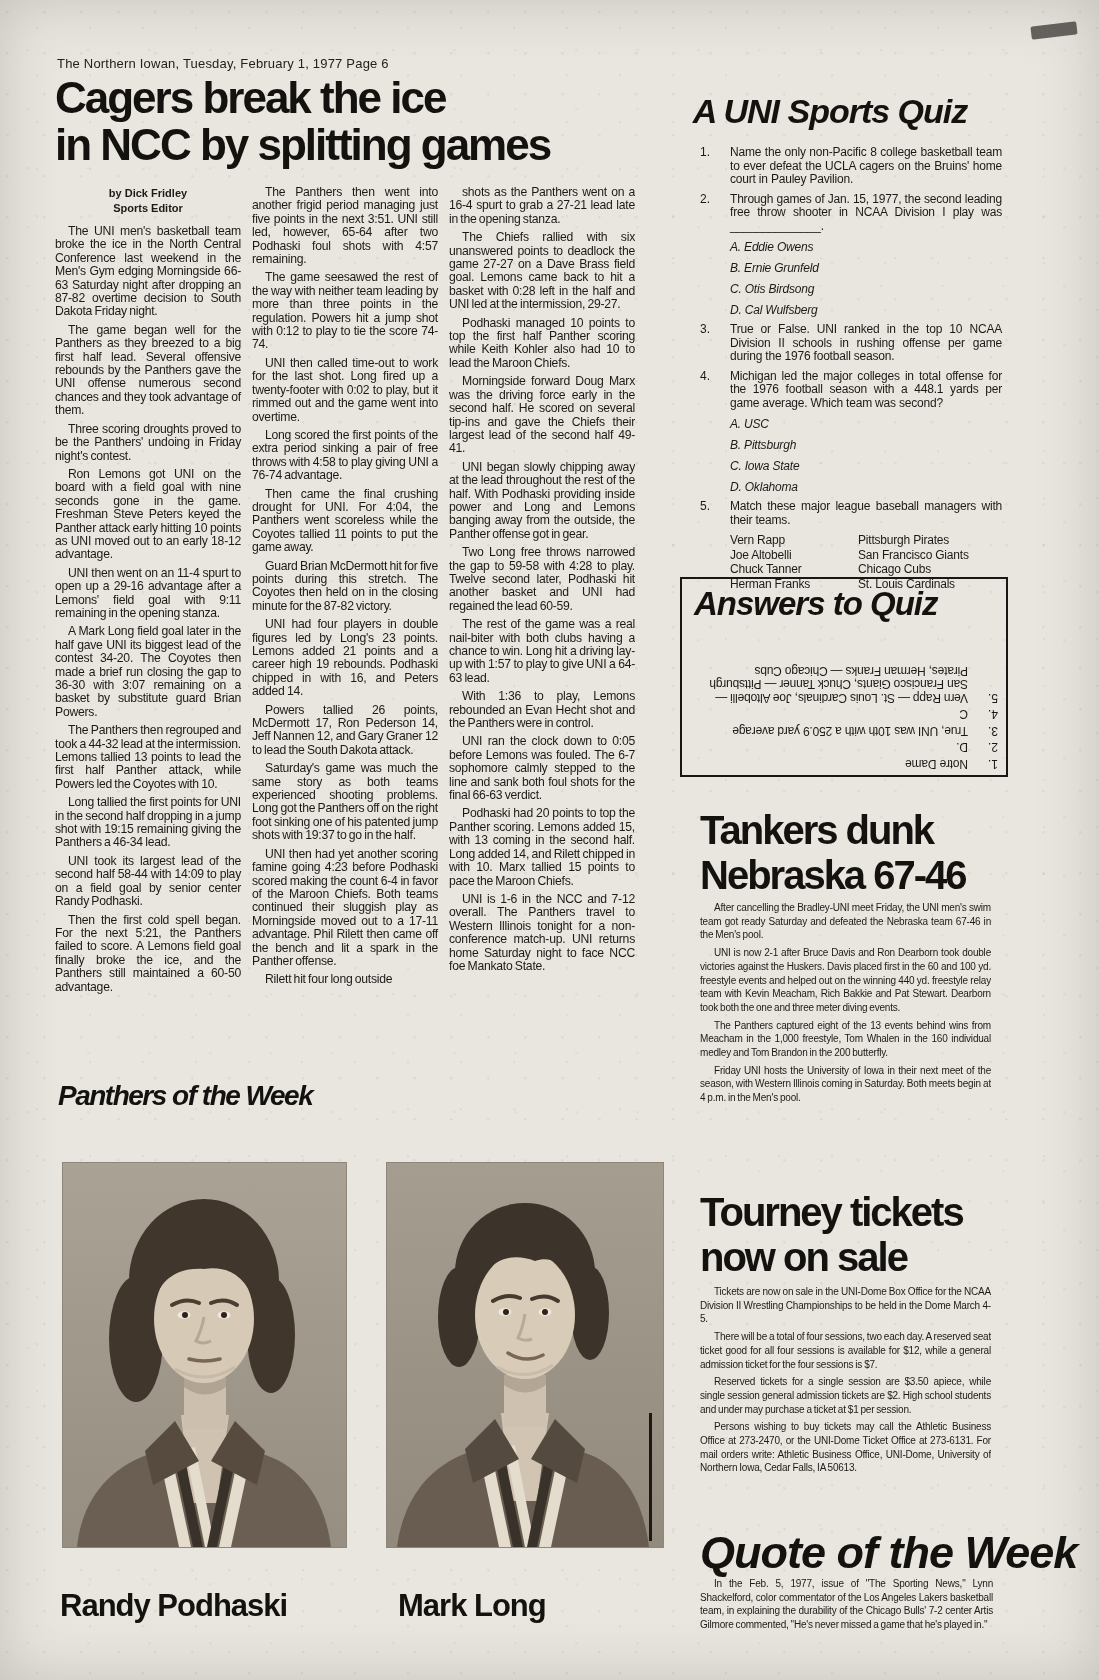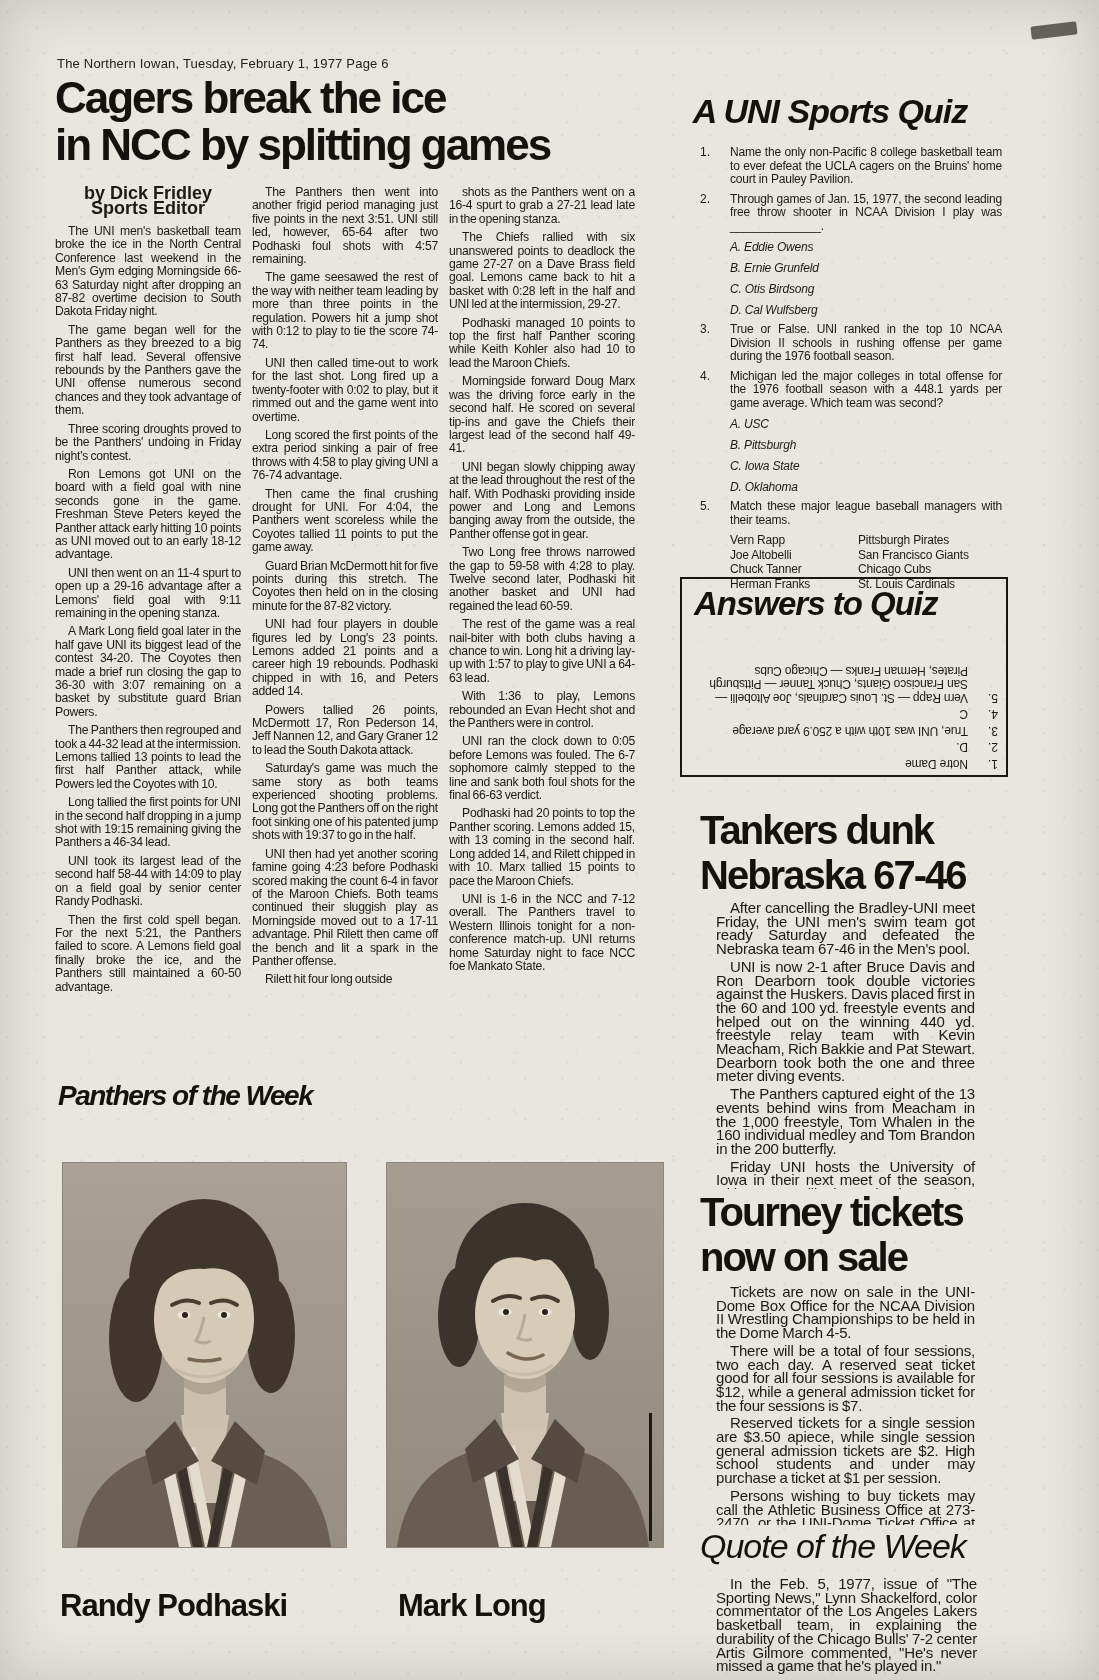--- a/index.html
+++ b/index.html
@@ -13,21 +13,21 @@
     background-size:37px 41px,53px 47px,61px 59px;
     font-family:"Liberation Sans","DejaVu Sans",sans-serif;
     color:#1c1a17;overflow:hidden;
     box-shadow:inset 0 0 60px rgba(90,85,75,.25);
   }
   .abs{position:absolute;}
   .masthead{left:57px;top:56px;font-size:13px;letter-spacing:.2px;color:#23211e;}
   .main-headline{left:55px;top:74px;font-size:44px;font-weight:bold;line-height:47px;letter-spacing:-2px;color:#14120f;}
   .cols{left:55px;top:186px;width:580px;display:flex;gap:11px;height:880px;overflow:hidden;}
   .col{width:186px;}
-  .byline{text-align:center;font-weight:bold;font-size:18px;line-height:15px;margin-bottom:9px;}
+  .byline{text-align:center;font-weight:bold;font-size:11px;line-height:15px;margin-bottom:9px;}
   .bodytext p{margin:0 0 5px;text-indent:13px;text-align:justify;font-size:12.2px;line-height:13.4px;letter-spacing:-.25px;word-spacing:-.8px;}
   
   .quiz-title{left:650px;top:92px;width:360px;text-align:center;font-size:34px;font-weight:bold;font-style:italic;letter-spacing:-1px;color:#14120f;}
   .quiz{left:700px;top:146px;width:302px;}
   .q-item{display:flex;margin-bottom:6px;}
   .q-num{width:30px;flex:0 0 30px;font-size:12px;line-height:13.5px;}
   .q-body{flex:1;font-size:12px;line-height:13.5px;text-align:justify;letter-spacing:-.2px;}
   .q-options div{line-height:14px;margin-top:7px;text-align:left;font-style:italic;}
   .match-grid{display:flex;margin-top:6px;}
   .match-left{width:128px;}
@@ -36,24 +36,24 @@
   .match-left div:nth-of-type(3){}
   .answers-box{left:680px;top:577px;width:324px;height:196px;border:2.5px solid #191715;}
   .answers-title{position:absolute;left:12px;top:6px;font-size:33px;font-weight:bold;font-style:italic;letter-spacing:-1px;color:#14120f;}
   .answers-flip{position:absolute;right:8px;bottom:6px;width:300px;transform:rotate(180deg);}
   .a-item{display:flex;margin-bottom:3px;}
   .a-num{width:30px;flex:0 0 30px;font-size:12px;line-height:13.5px;}
   .a-body{flex:1;font-size:12px;line-height:13.5px;letter-spacing:-.2px;}
   .sub-headline{font-size:40px;font-weight:bold;line-height:45px;letter-spacing:-2px;color:#14120f;}
   .tankers-h{left:700px;top:808px;}
   .tankers-body{left:700px;top:901px;width:291px;height:288px;overflow:hidden;}
-  .rb p{margin:0 16px 4px;text-indent:14px;text-align:justify;font-size:15px;line-height:13.7px;letter-spacing:-.2px;word-spacing:-.6px;}
+  .rb p{margin:0 0 4px;text-indent:14px;text-align:justify;font-size:10px;line-height:13.7px;letter-spacing:-.2px;word-spacing:-.6px;}
   .tourney-h{left:700px;top:1190px;}
   .tourney-body{left:700px;top:1285px;width:291px;height:240px;overflow:hidden;}
-  .quote-title{left:700px;top:1527px;font-size:34px;font-weight:normal;font-style:italic;letter-spacing:-1px;color:#14120f;}
+  .quote-title{left:700px;top:1527px;font-size:45px;font-weight:bold;font-style:italic;letter-spacing:-1px;color:#14120f;}
   .quote-body{left:700px;top:1577px;width:293px;}
   .potw-title{left:58px;top:1080px;font-size:28px;font-weight:bold;font-style:italic;letter-spacing:-1.5px;color:#14120f;}
   .photo{border:1px solid #8e867a;background:#a39a8d;}
   .photo-left{left:62px;top:1162px;width:283px;height:384px;}
   .photo-right{left:386px;top:1162px;width:276px;height:384px;}
   .caption{font-size:31px;font-weight:bold;letter-spacing:-1px;color:#14120f;}
   .caption-left{left:60px;top:1588px;}
   .caption-right{left:398px;top:1588px;}
   .v-rule{left:649px;top:1413px;width:3px;height:128px;background:#1b1916;}
   .smudge{right:22px;top:24px;width:46px;height:13px;background:#2e2b28;opacity:.7;transform:rotate(-7deg);border-radius:2px;}

